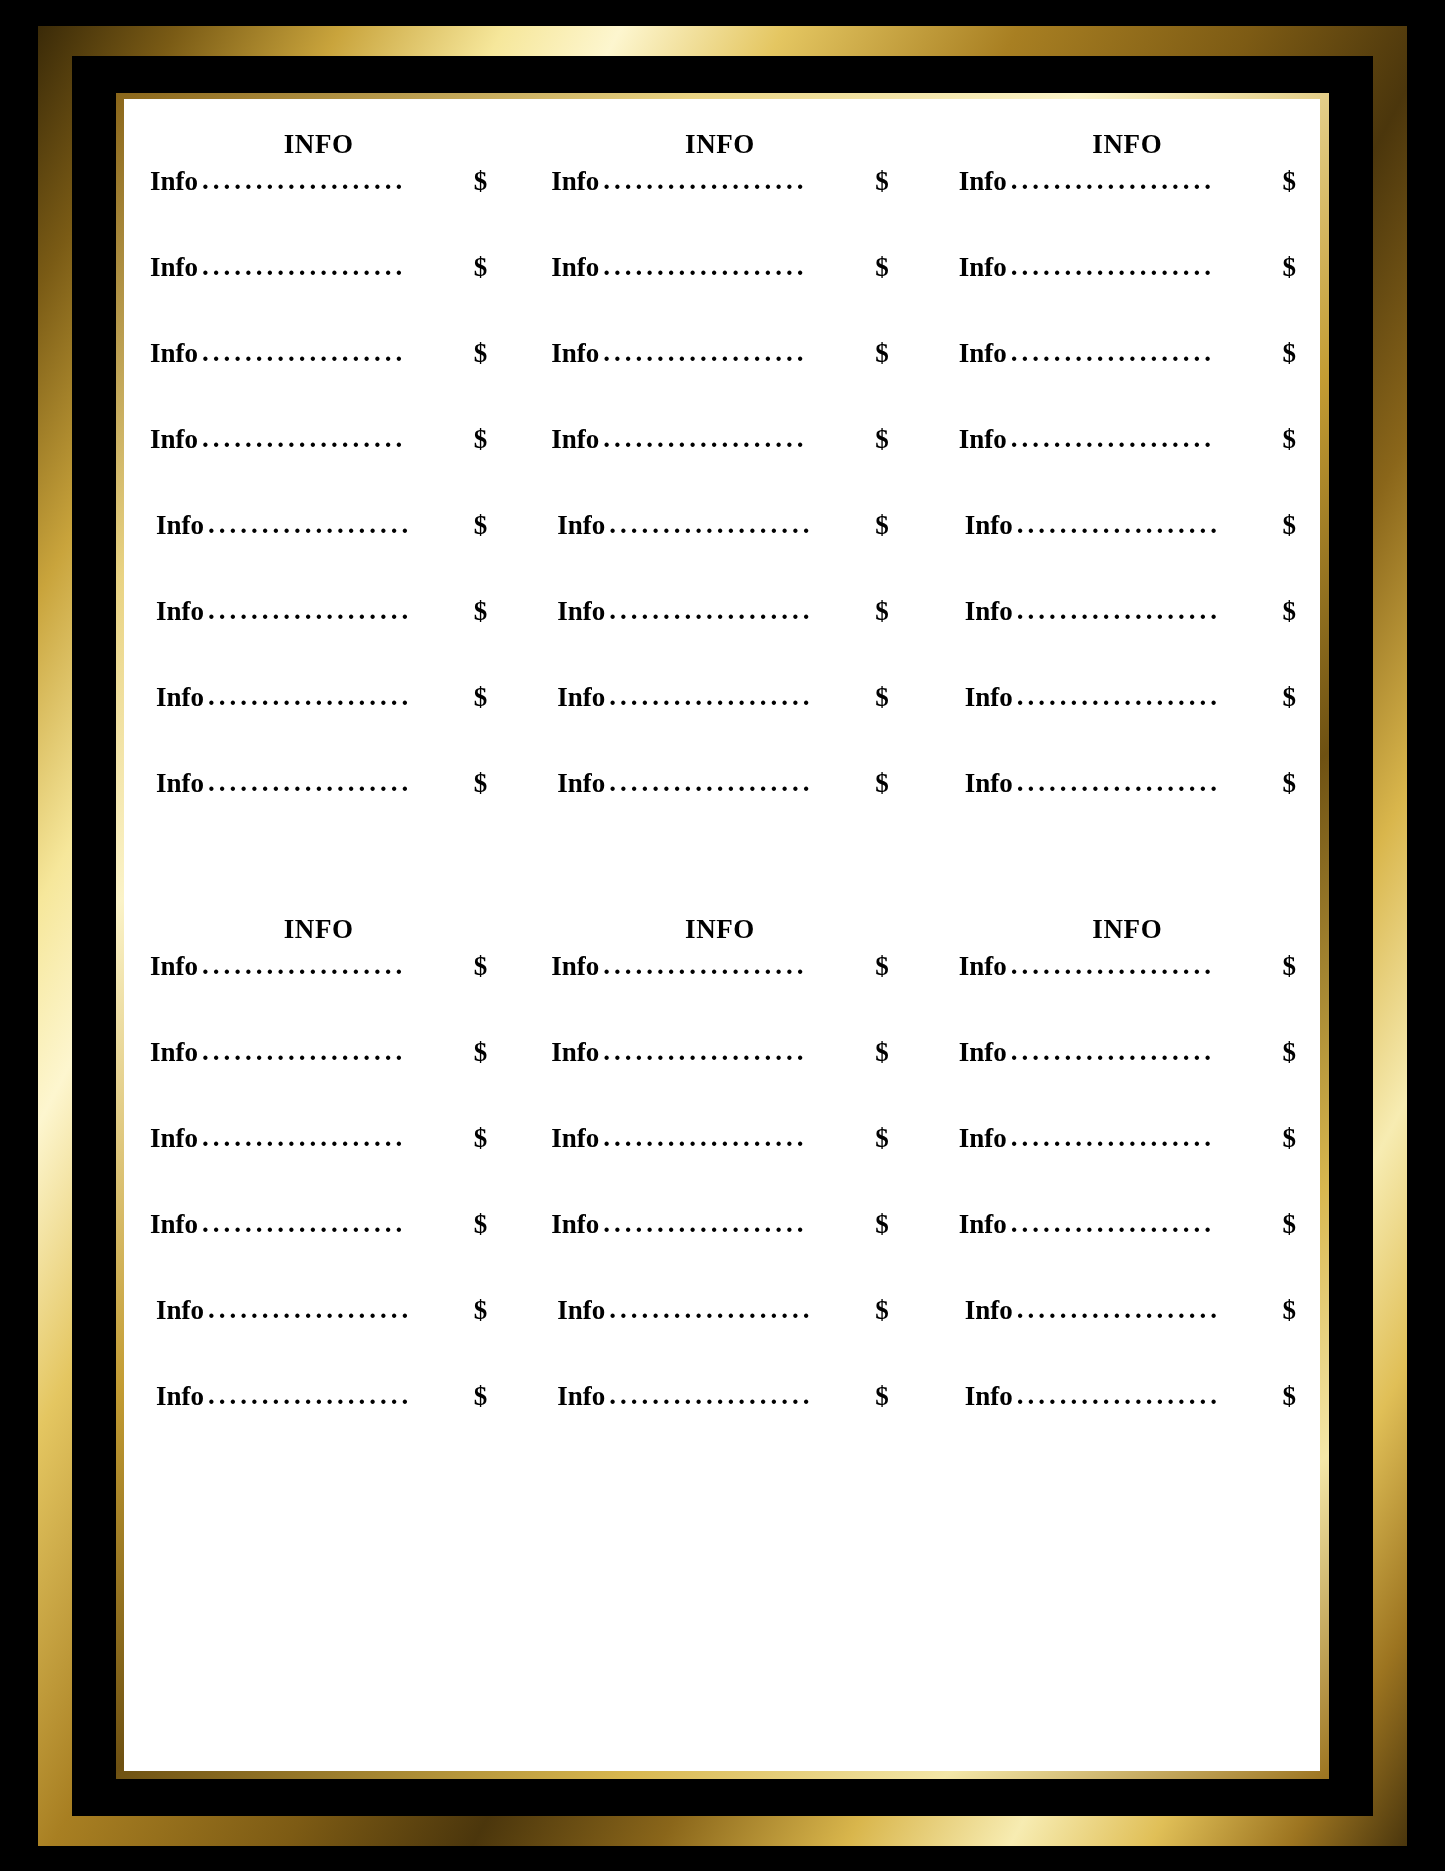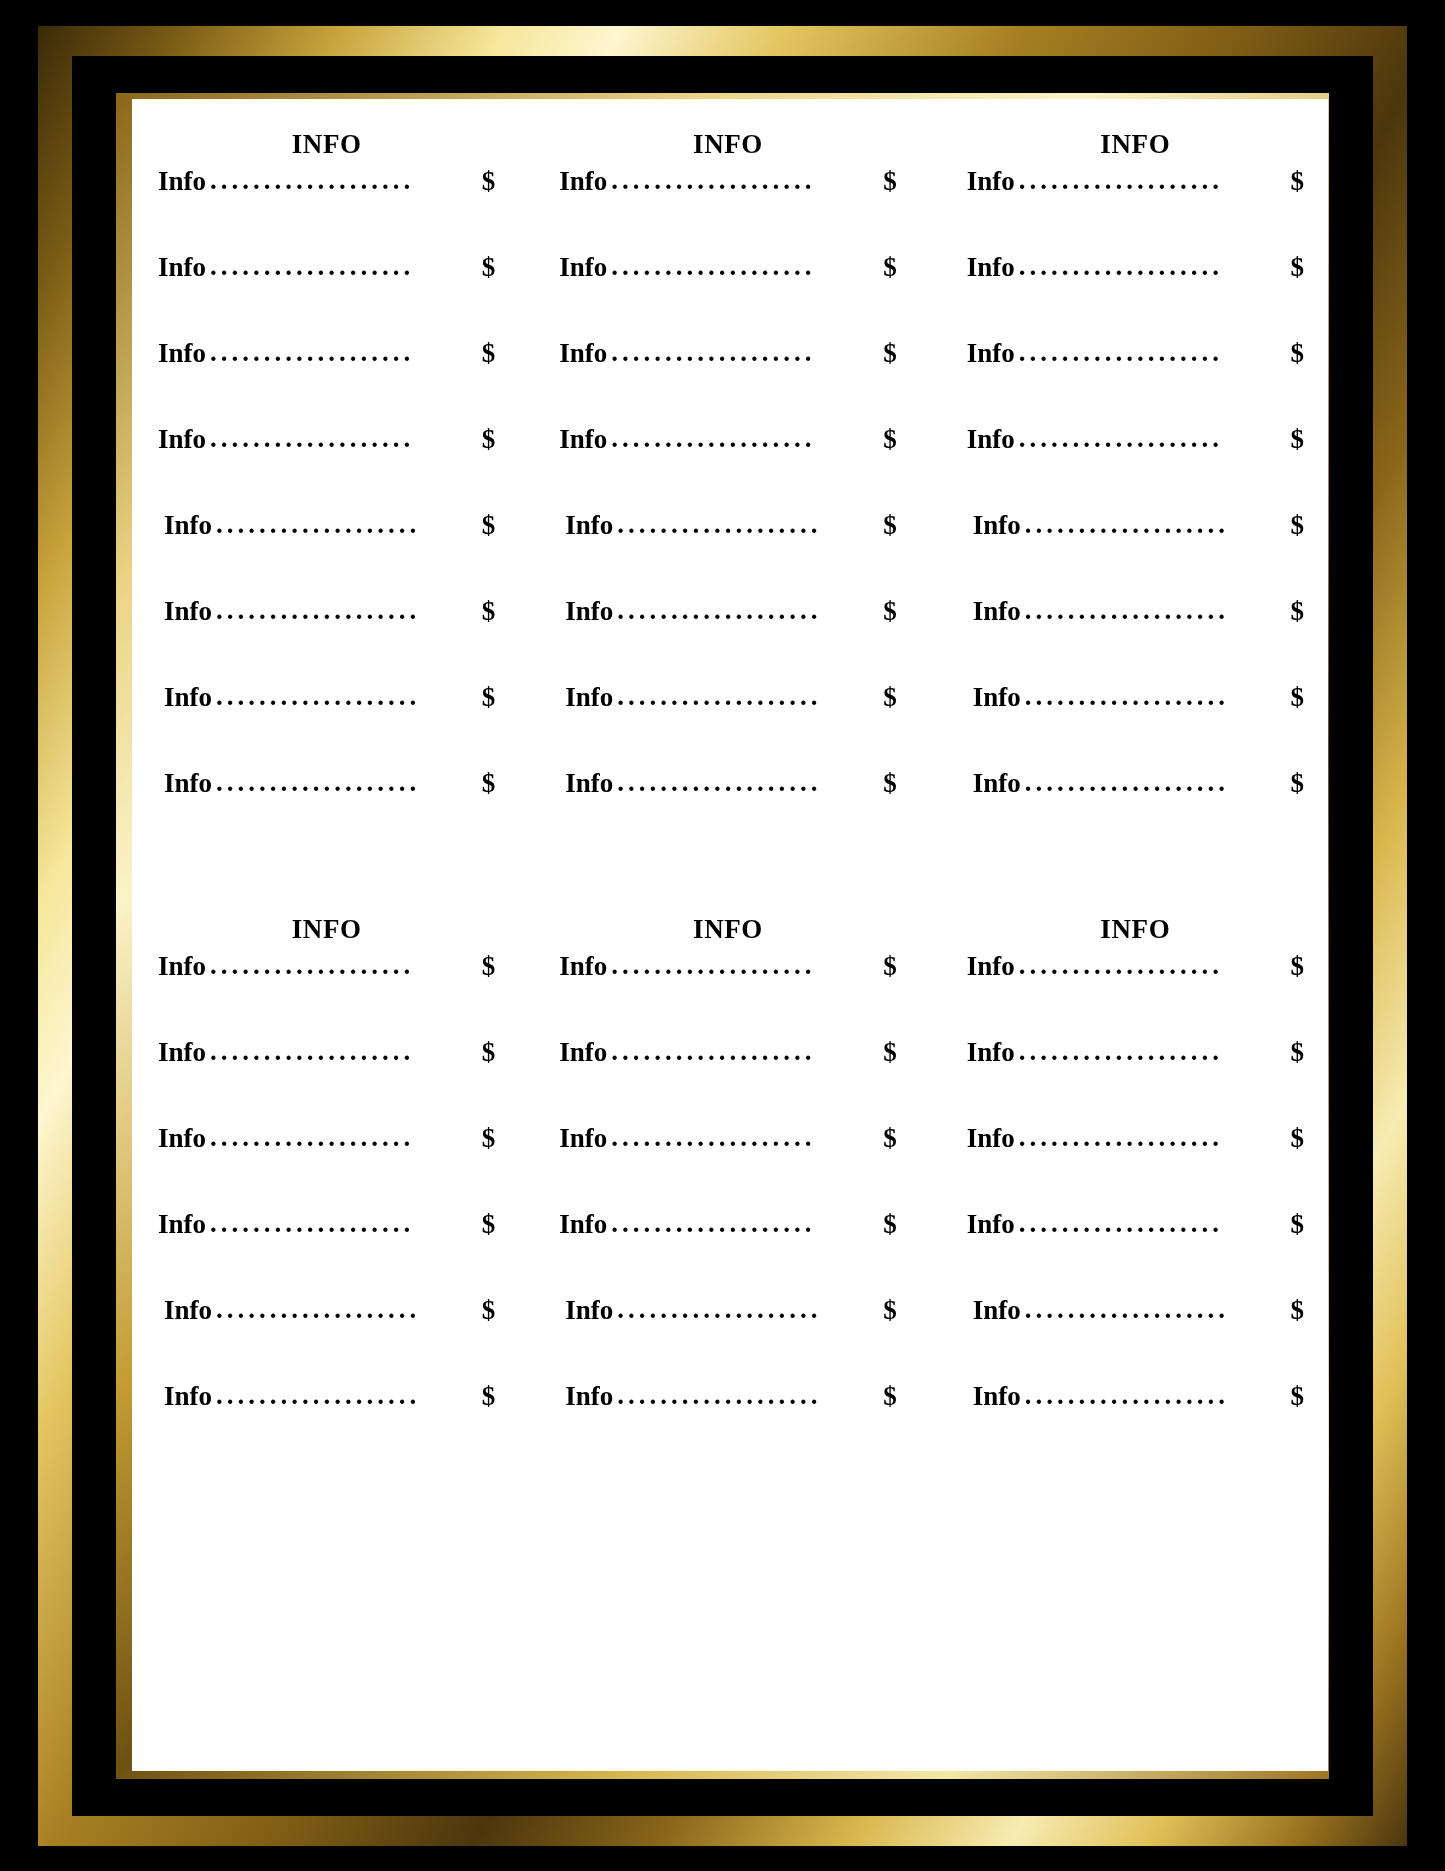--- a/index.html
+++ b/index.html
@@ -81,21 +81,21 @@
         #c39c33 48%,
         #6e5112 62%,
         #d8b74f 78%,
         #f4e7a8 88%,
         #9c7420 100%);
   }
 
   
   .paper {
     position: absolute;
-    left: 132px;
+    left: 124px;
     top: 99px;
     width: 1196px;
     height: 1672px;
     background: #ffffff;
   }
 
   
   .content {
     position: absolute;
     left: 0;

